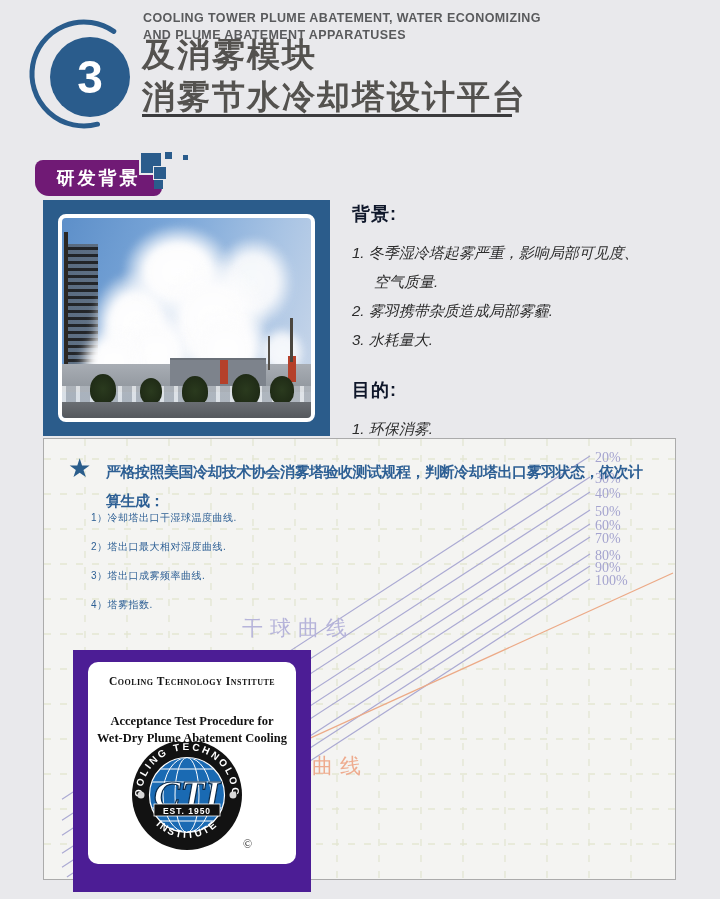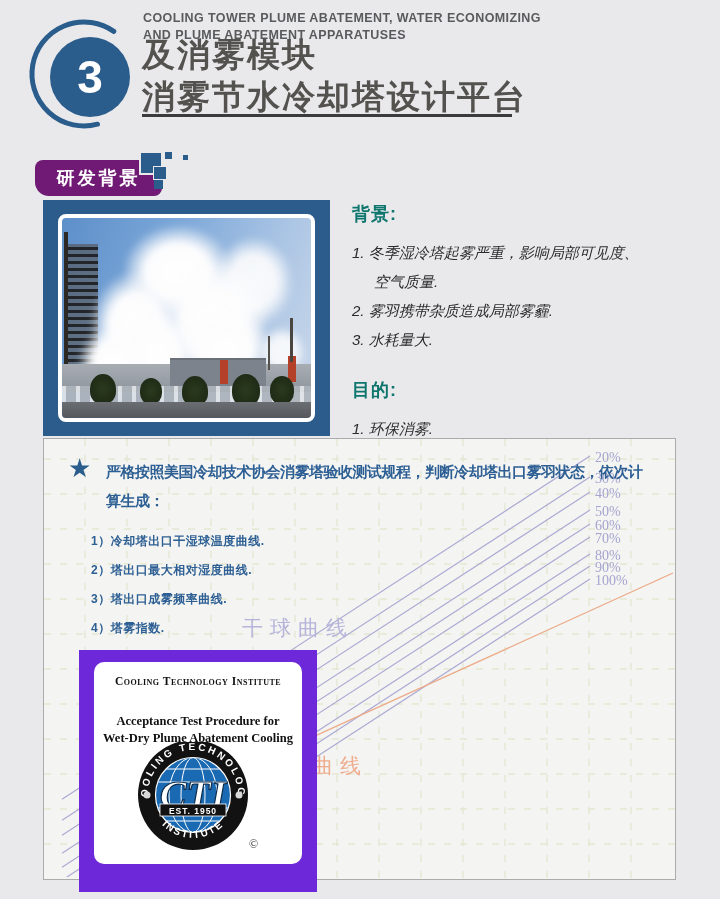--- a/index.html
+++ b/index.html
@@ -66,37 +66,37 @@
   .tree{position:absolute;border-radius:50% 50% 42% 42%;
     background:radial-gradient(#2a3a1e,#1b2513);}
   .tr1{left:28px;top:156px;width:26px;height:30px;}
   .tr2{left:78px;top:160px;width:22px;height:26px;}
   .tr3{left:120px;top:158px;width:26px;height:30px;}
   .tr4{left:170px;top:156px;width:28px;height:32px;}
   .tr5{left:208px;top:158px;width:24px;height:28px;}
   .road{position:absolute;left:0;top:184px;width:249px;height:16px;background:linear-gradient(#6a6e73,#55585d);}
   
   .rcol{position:absolute;left:352px;top:202px;width:356px;}
-  .rhead{color:#0f766e;font-size:18px;font-weight:800;letter-spacing:1px;}
+  .rhead{color:#0f172a;font-size:18px;font-weight:800;letter-spacing:1px;}
   .rlist{margin-top:12px;color:#2b2b2b;font-size:15px;line-height:29px;font-style:italic;}
   .rwrap{padding-left:22px;}
   .purpose{margin-top:24px;}
   
   .panel{
     position:absolute;left:43px;top:438px;width:633px;height:442px;
     background:#f4f4f2;border:1px solid #ababab;box-sizing:border-box;
   }
   .chart-svg{position:absolute;left:0;top:0;}
   .star{position:absolute;left:24px;top:16px;font-size:26px;color:#2a5d8c;line-height:1;}
   .para{position:absolute;left:62px;top:18px;width:566px;color:#2d5f94;
     font-size:15px;font-weight:800;letter-spacing:-.5px;line-height:29px;white-space:nowrap;}
-  .plist{position:absolute;left:47px;top:64px;color:#2d5f94;font-size:12px;
-    font-weight:700;letter-spacing:.5px;line-height:29px;white-space:nowrap;margin-top:24px;}
-  
-  .cti-box{position:absolute;left:35px;top:211px;width:238px;height:242px;background:#6d28d9;}
+  .plist{position:absolute;left:47px;top:64px;color:#2d5f94;font-size:10px;
+    font-weight:400;letter-spacing:.5px;line-height:29px;white-space:nowrap;}
+  
+  .cti-box{position:absolute;left:29px;top:211px;width:238px;height:242px;background:#4c1d95;}
   .cti-card{
     position:absolute;left:15px;top:12px;width:208px;height:202px;background:#fff;
     border-radius:10px;text-align:center;font-family:"Liberation Serif",serif;color:#111;
   }
   .cti-inst{margin-top:13px;font-size:11.5px;font-weight:700;font-variant:small-caps;letter-spacing:.5px;}
   .cti-doc{margin-top:26px;font-size:12.5px;font-weight:700;line-height:17px;}
   .cti-logo-wrap{position:absolute;left:50%;bottom:4px;transform:translateX(-50%);}
 </style>
 </head>
 <body>

